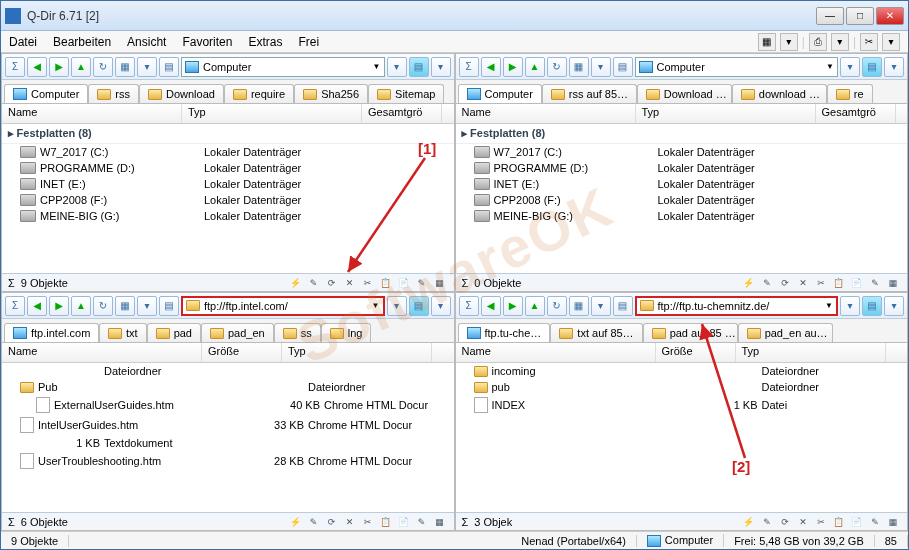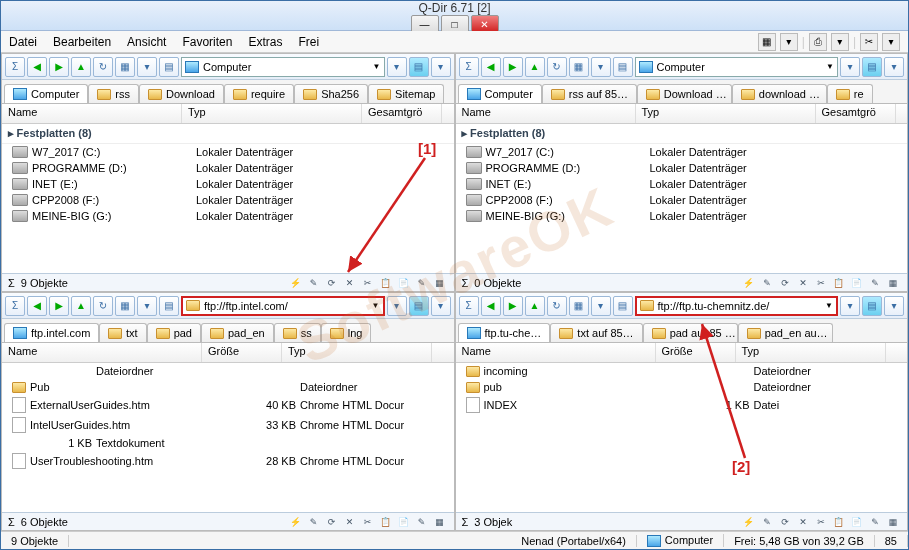--- a/index.html
+++ b/index.html
@@ -1,18 +1,18 @@
 <!DOCTYPE html>
 <html><head>
 <meta charset="utf-8">
 <style>
 * { margin:0; padding:0; box-sizing:border-box; font-family:"Segoe UI",Tahoma,sans-serif; }
 body { width:909px; height:550px; background:#fff; overflow:hidden; position:relative; }
 .win { width:100%; height:100%; border:1px solid #3a6ea5; display:flex; flex-direction:column; }
-.titlebar { height:30px; background:linear-gradient(#e8f0fb,#cde1f7); display:flex; align-items:center; padding:0 4px; border-bottom:1px solid #a0b8d8;flex-direction:column; }
+.titlebar { height:30px; background:linear-gradient(#e8f0fb,#cde1f7); display:flex; align-items:center; padding:0 4px; border-bottom:1px solid #a0b8d8; }
 .title-icon { width:16px; height:16px; background:#2c6fbb; margin-right:6px; }
 .title-text { font-size:12px; color:#333; flex:1; }
 .winbtns { display:flex; gap:2px; }
 .winbtn { width:28px; height:18px; border:1px solid #999; background:linear-gradient(#f5f5f5,#ddd); font-size:10px; display:flex; align-items:center; justify-content:center; border-radius:2px; }
 .winbtn.close { background:linear-gradient(#f08080,#d02020); color:#fff; }
 .menubar { height:22px; display:flex; align-items:center; padding:0 8px; font-size:12px; border-bottom:1px solid #ccc; background:#f7f7f7; justify-content:space-between; }
 .menus { display:flex; gap:16px; }
 .menubar span { cursor:pointer; }
 .glob-tools { display:flex; gap:4px; align-items:center; }
 .gtool { width:18px; height:18px; border:1px solid #bbb; background:#eee; display:flex; align-items:center; justify-content:center; font-size:10px; }
@@ -27,21 +27,21 @@
 .addr .drop { margin-left:auto; font-size:8px; }
 .tabs { height:24px; display:flex; align-items:flex-end; padding:0 2px; border-bottom:1px solid #bbb; background:#f4f4f4; gap:0; }
 .tab { padding:3px 8px; font-size:11px; border:1px solid #bbb; border-bottom:none; background:linear-gradient(#fdfdfd,#eee); border-radius:3px 3px 0 0; display:flex; align-items:center; gap:4px; max-width:95px; overflow:hidden; white-space:nowrap; }
 .tab.active { background:#fff; }
 .fold { width:14px; height:11px; background:linear-gradient(#fde9a5,#e8b84a); border:1px solid #c89030; border-radius:1px; flex-shrink:0; }
 .mon { width:14px;height:12px;background:linear-gradient(#aeeaff,#4aa5e8);border:1px solid #2878b8;flex-shrink:0; }
 .hdr { height:20px; display:flex; border-bottom:1px solid #ccc; font-size:11px; background:linear-gradient(#fff,#f0f0f0); }
 .hdr div { padding:2px 6px; border-right:1px solid #ddd; }
 .list { flex:1; overflow:auto; font-size:11px; }
 .grp { padding:3px 6px; color:#345; font-weight:bold; border-bottom:1px solid #eee; }
-.row { display:flex; padding:2px 10px; gap:4px; align-items:center; }
+.row { display:flex; padding:2px 18px; gap:4px; align-items:center; }
 .row .c1 { display:flex; align-items:center; gap:4px; }
 .drv { width:16px; height:12px; background:linear-gradient(#ddd,#aaa); border:1px solid #888; border-radius:1px; }
 .fileico { width:14px; height:16px; background:#fff; border:1px solid #aaa; }
 .status { height:18px; background:#f2f6fb; border-top:1px solid #bcd; font-size:11px; display:flex; align-items:center; padding:0 6px; gap:6px; }
 .ftb { display:flex; gap:2px; margin-left:auto; }
 .fbtn { width:16px; height:14px; font-size:9px; display:flex; align-items:center; justify-content:center; color:#456; }
 .bottom { height:18px; background:#f5f5f5; border-top:1px solid #ccc; display:flex; font-size:11px; align-items:center; }
 .bottom div { padding:0 10px; border-right:1px solid #ccc; }
 .anno { position:absolute; color:#d02020; font-weight:bold; font-size:15px; pointer-events:none; }
 .arrow { stroke:#d02020; stroke-width:2.5; fill:none; marker-end:url(#ah); }
@@ -344,21 +344,21 @@
           </div>
           <div class="row">
             <div class="c1" style="width: 200px;">
               <span class="fold"></span>
               <span>Pub</span>
             </div>
             <div style="width: 80px; text-align: right;"></div>
             <div>Dateiordner</div>
           </div>
           <div class="row">
-            <div class="c1" style="width: 200px;">
+            <div class="c1" style="width: 200px; margin-left: 16px;">
               <span class="fileico"></span>
               <span>ExternalUserGuides.htm</span>
             </div>
             <div style="width: 80px; text-align: right;">40 KB</div>
             <div>Chrome HTML Docur</div>
           </div>
           <div class="row">
             <div class="c1" style="width: 200px;">
               <span class="fileico"></span>
               <span>IntelUserGuides.htm</span>

